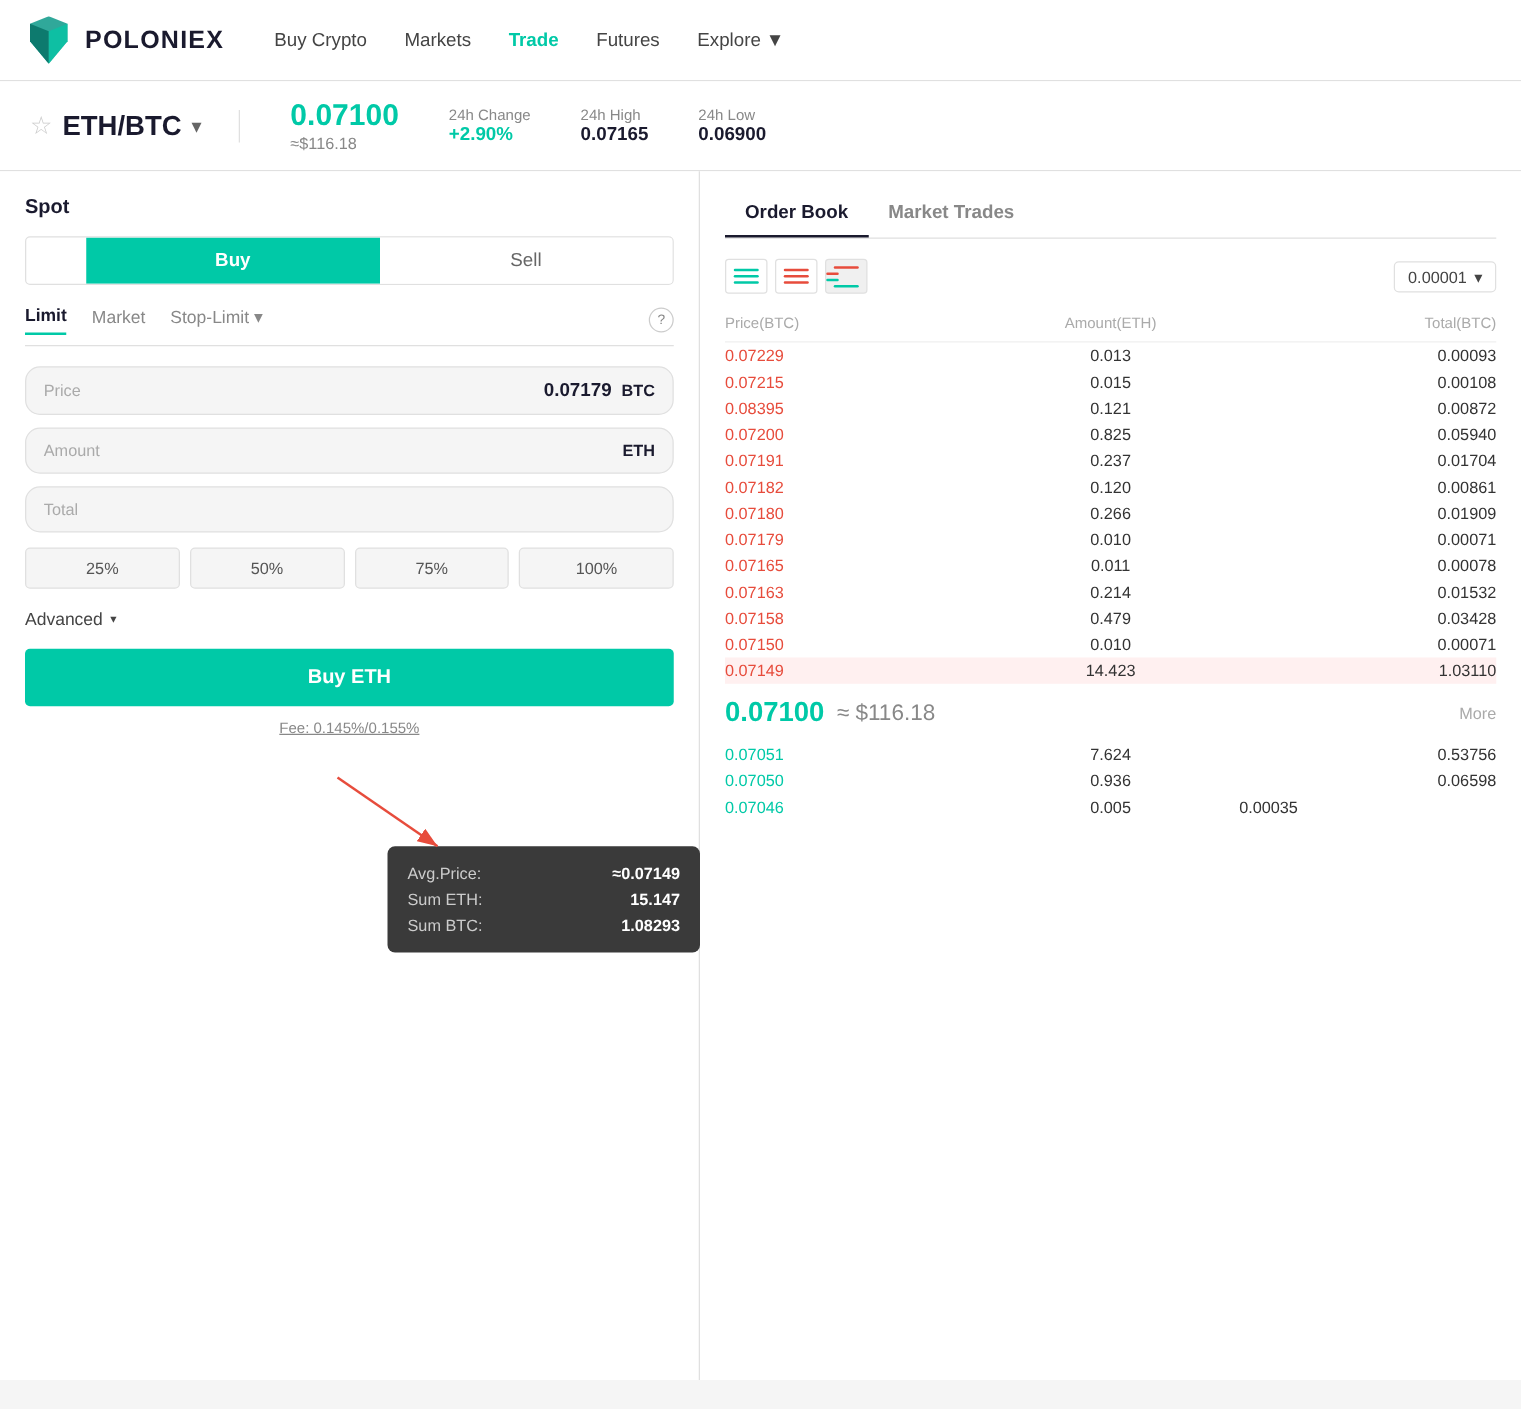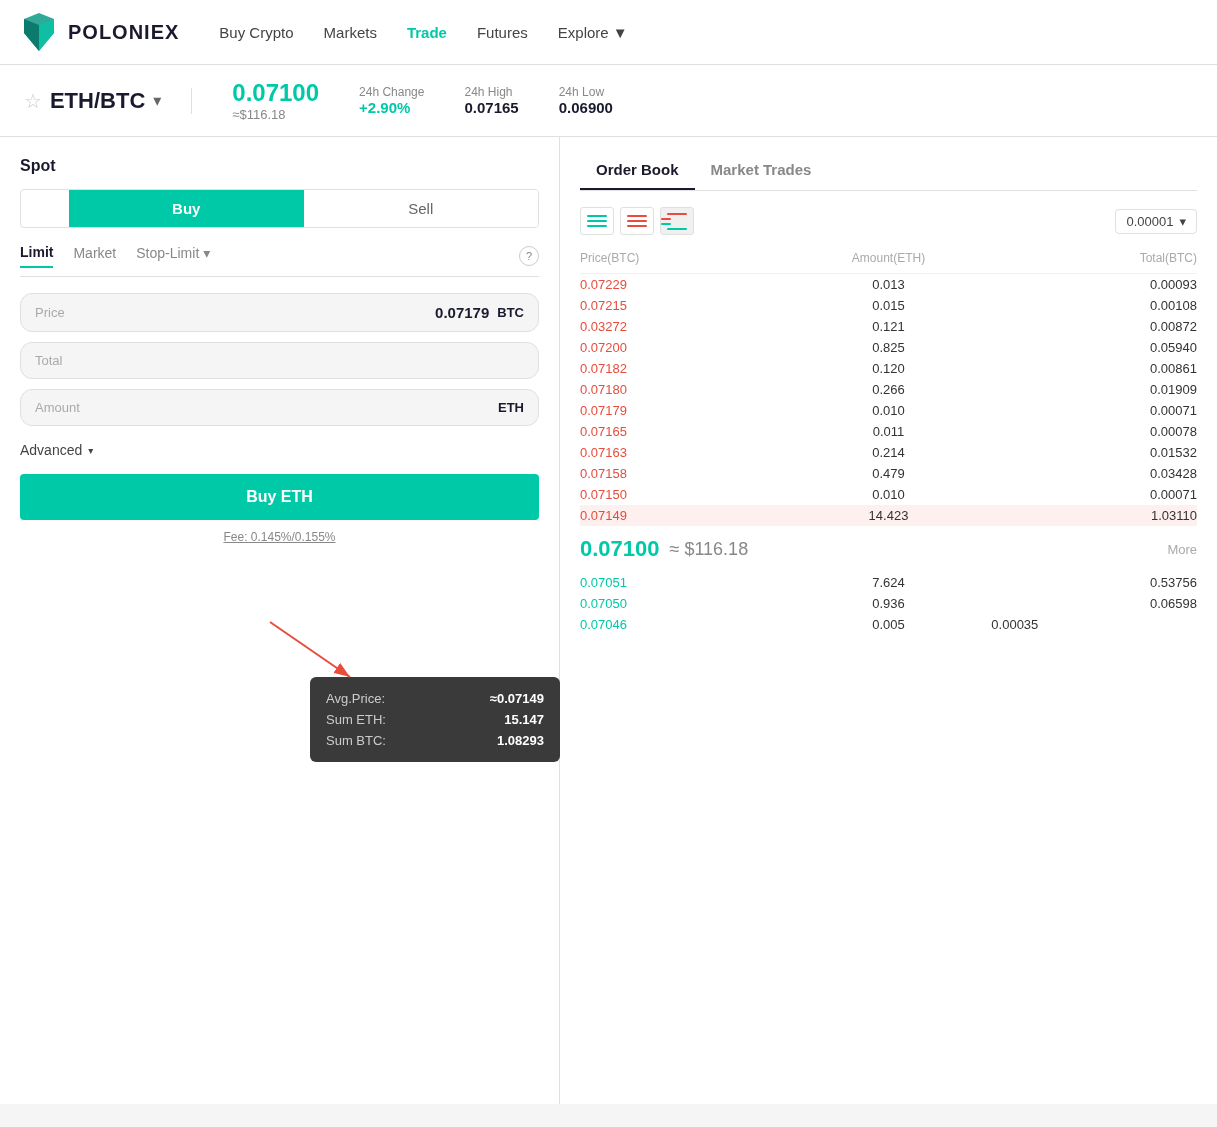--- a/index.html
+++ b/index.html
@@ -187,32 +187,38 @@
 
     <div class="input-group">
       <span class="input-label">Price</span>
       <div class="input-right">
         <span class="input-value">0.07179</span>
         <span class="input-currency">BTC</span>
       </div>
     </div>
 
     <div class="input-group">
-      <span class="input-label">Total</span>
-      <div class="input-right">
-      </div>
-    </div>
-
-    <div class="input-group">
       <span class="input-label">Amount</span>
       <div class="input-right">
         <span class="input-currency">ETH</span>
       </div>
     </div>
 
+    <div class="input-group">
+      <span class="input-label">Total</span>
+      <div class="input-right">
+      </div>
+    </div>
+
+    <div class="pct-buttons">
+      <button class="pct-btn">25%</button>
+      <button class="pct-btn">50%</button>
+      <button class="pct-btn">75%</button>
+      <button class="pct-btn">100%</button>
+    </div>
 
     <div class="advanced-section">
       <span>Advanced</span>
       <span class="advanced-arrow">▾</span>
     </div>
 
     <button class="buy-eth-btn">Buy ETH</button>
     <div class="fee-info">Fee: 0.145%/0.155%</div>
   </div>
 
@@ -286,28 +292,33 @@
       <span class="ob-cell red">0.07229</span>
       <span class="ob-cell" style="text-align:center;">0.013</span>
       <span class="ob-cell" style="text-align:right;">0.00093</span>
     </div>
           <div class="ob-row">
       <span class="ob-cell red">0.07215</span>
       <span class="ob-cell" style="text-align:center;">0.015</span>
       <span class="ob-cell" style="text-align:right;">0.00108</span>
     </div>
           <div class="ob-row">
-      <span class="ob-cell red">0.03272</span>
+      <span class="ob-cell red">0.08395</span>
       <span class="ob-cell" style="text-align:center;">0.121</span>
       <span class="ob-cell" style="text-align:right;">0.00872</span>
     </div>
           <div class="ob-row">
       <span class="ob-cell red">0.07200</span>
       <span class="ob-cell" style="text-align:center;">0.825</span>
       <span class="ob-cell" style="text-align:right;">0.05940</span>
+    </div>
+          <div class="ob-row">
+      <span class="ob-cell red">0.07191</span>
+      <span class="ob-cell" style="text-align:center;">0.237</span>
+      <span class="ob-cell" style="text-align:right;">0.01704</span>
     </div>
           <div class="ob-row">
       <span class="ob-cell red">0.07182</span>
       <span class="ob-cell" style="text-align:center;">0.120</span>
       <span class="ob-cell" style="text-align:right;">0.00861</span>
     </div>
           <div class="ob-row">
       <span class="ob-cell red">0.07180</span>
       <span class="ob-cell" style="text-align:center;">0.266</span>
       <span class="ob-cell" style="text-align:right;">0.01909</span>

